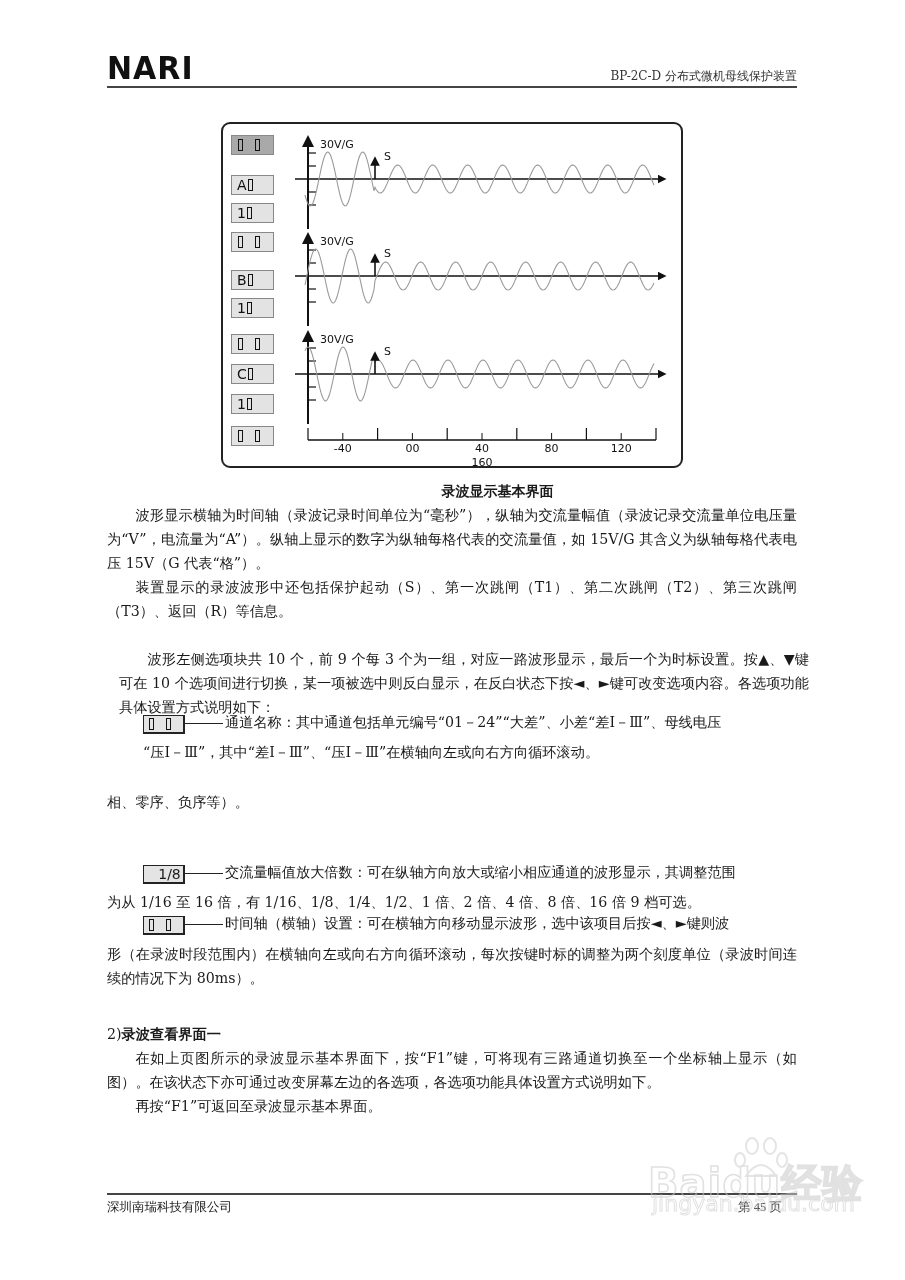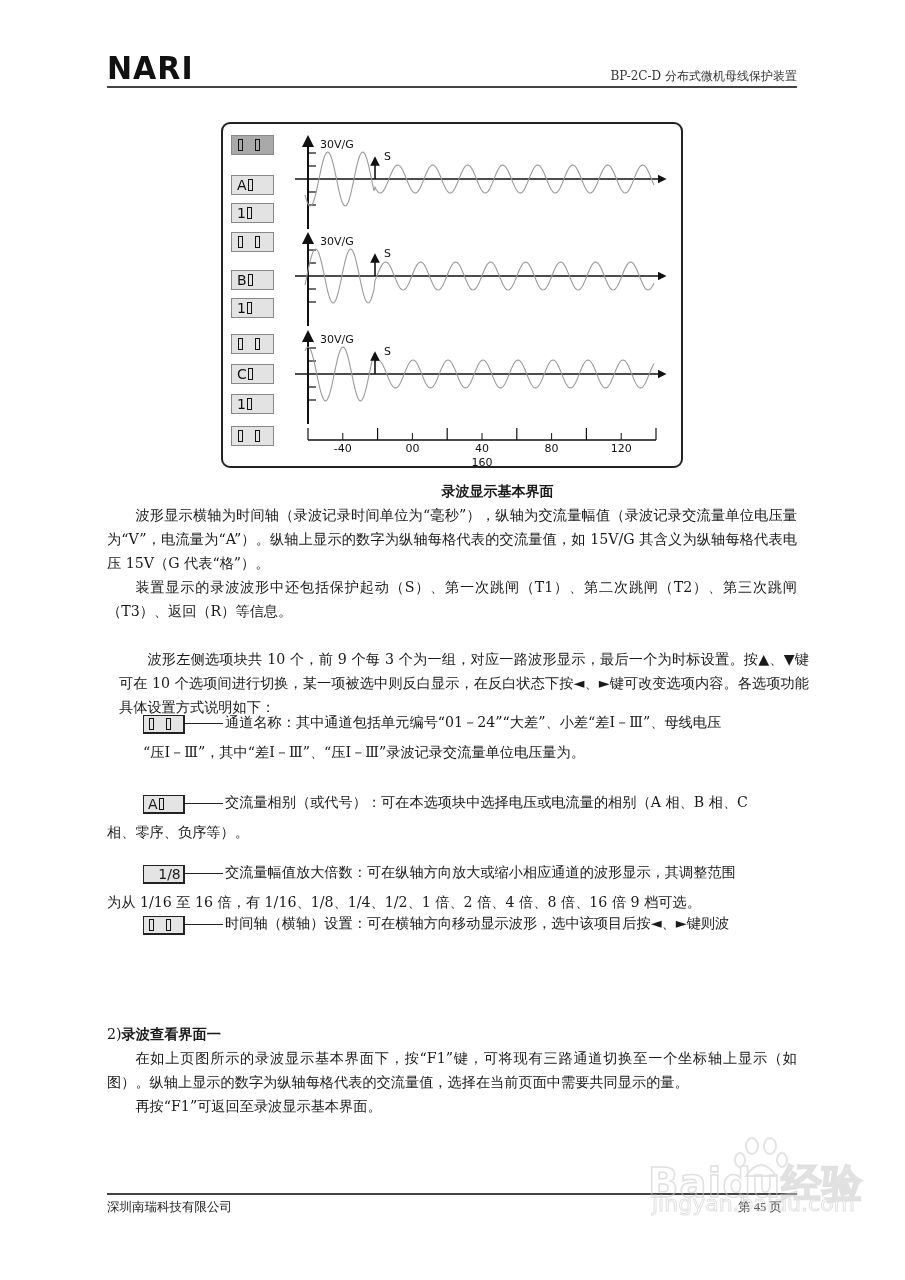--- a/index.html
+++ b/index.html
@@ -136,47 +136,45 @@
 <div class="abs caption">录波显示基本界面</div>
 
 <div class="p indent" style="top:503px;">波形显示横轴为时间轴（录波记录时间单位为“毫秒”），纵轴为交流量幅值（录波记录交流量单位电压量为“V”，电流量为“A”）。纵轴上显示的数字为纵轴每格代表的交流量值，如 15V/G 其含义为纵轴每格代表电压 15V（G 代表“格”）。</div>
 <div class="p indent" style="top:575px;">装置显示的录波波形中还包括保护起动（S）、第一次跳闸（T1）、第二次跳闸（T2）、第三次跳闸（T3）、返回（R）等信息。</div>
 <div class="p indent" style="top:647px;margin-left:12px;">波形左侧选项块共 10 个，前 9 个每 3 个为一组，对应一路波形显示，最后一个为时标设置。按▲、▼键可在 10 个选项间进行切换，某一项被选中则反白显示，在反白状态下按◄、►键可改变选项内容。各选项功能具体设置方式说明如下：</div>
 
 <div class="item" style="top:707px;">
   <div class="line1">
     <span class="keybox"><span class="tofu"></span><span class="tofu"></span></span><span class="dash"></span><span>通道名称：其中通道包括单元编号“01－24”“大差”、小差“差Ⅰ－Ⅲ”、母线电压</span>
   </div>
-  <div class="cont">“压Ⅰ－Ⅲ”，其中“差Ⅰ－Ⅲ”、“压Ⅰ－Ⅲ”录波记录交流量单位电压量为。</div>
+  <div class="cont">“压Ⅰ－Ⅲ”，其中“差Ⅰ－Ⅲ”、“压Ⅰ－Ⅲ”在横轴向左或向右方向循环滚动。</div>
 </div>
 
 <div class="item" style="top:787px;">
-  <div class="line1">
-    <span class="keybox"><span>A</span><span class="tofu"></span></span><span class="dash"></span><span>交流量相别（或代号）：可在本选项块中选择电压或电流量的相别（A 相、B 相、C</span>
-  </div>
   <div style="padding-left:0;">相、零序、负序等）。</div>
 </div>
 
 <div class="item" style="top:857px;">
   <div class="line1">
     <span class="keybox center">1/8</span><span class="dash"></span><span>交流量幅值放大倍数：可在纵轴方向放大或缩小相应通道的波形显示，其调整范围</span>
   </div>
   <div style="padding-left:0;">为从 1/16 至 16 倍，有 1/16、1/8、1/4、1/2、1 倍、2 倍、4 倍、8 倍、16 倍 9 档可选。</div>
 </div>
 
 <div class="item" style="top:908px;">
   <div class="line1">
     <span class="keybox"><span class="tofu"></span><span class="tofu"></span></span><span class="dash"></span><span>时间轴（横轴）设置：可在横轴方向移动显示波形，选中该项目后按◄、►键则波</span>
   </div>
+  <div style="padding-left:0; line-height:24px; margin-top:4px; text-align:justify;">形（在录波时段范围内）在横轴向左或向右方向循环滚动，每次按键时标的调整为两个刻度单位（录波时间连续的情况下为 80ms）。</div>
 </div>
 
 <div class="sec" style="top:1022px;">
   <span>2)</span><b>录波查看界面一</b>
 </div>
-<div class="p indent" style="top:1046px;">在如上页图所示的录波显示基本界面下，按“F1”键，可将现有三路通道切换至一个坐标轴上显示（如图）。纵轴上显示的数字为纵轴每格代表的交流量值，选择在当前页面中需要共同显示的量。</div>
+<div class="p indent" style="top:1046px;">在如上页图所示的录波显示基本界面下，按“F1”键，可将现有三路通道切换至一个坐标轴上显示（如图）。在该状态下亦可通过改变屏幕左边的各选项，各选项功能具体设置方式说明如下。</div>
 <div class="p indent" style="top:1094px;">再按“F1”可返回至录波显示基本界面。</div>
 
 <div class="abs footer-rule"></div>
 <div class="abs footer-co">深圳南瑞科技有限公司</div>
 <div class="abs footer-page">第 45 页</div>
 
 <div class="abs wm">
   <svg width="70" height="44" style="position:absolute;left:88px;top:-14px;">
     <g fill="none" stroke="#cfcfcf" stroke-width="2">
       <ellipse cx="24" cy="10" rx="6" ry="8"></ellipse>

